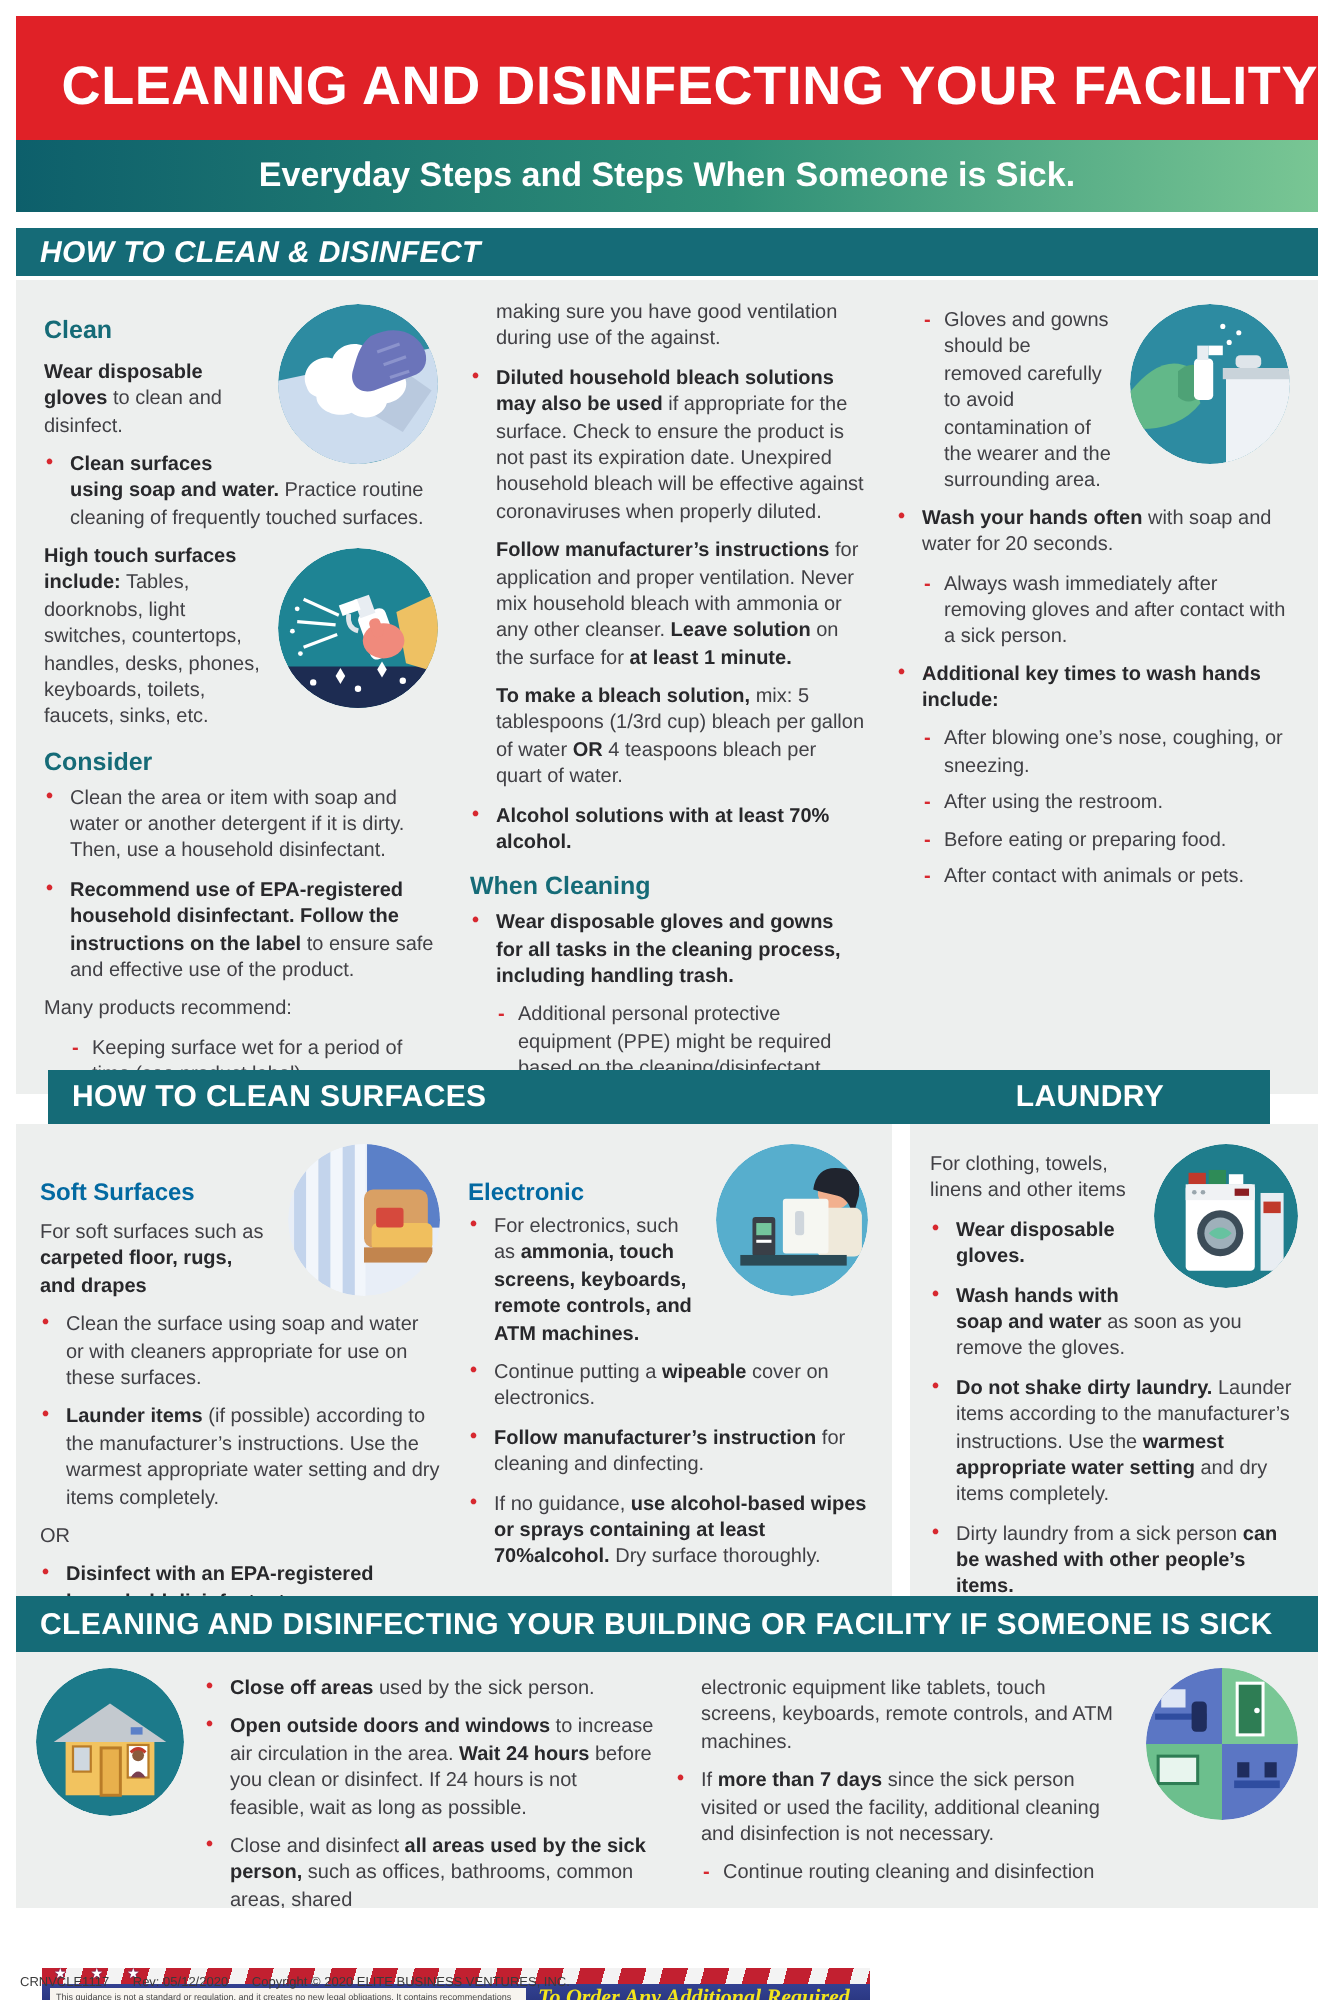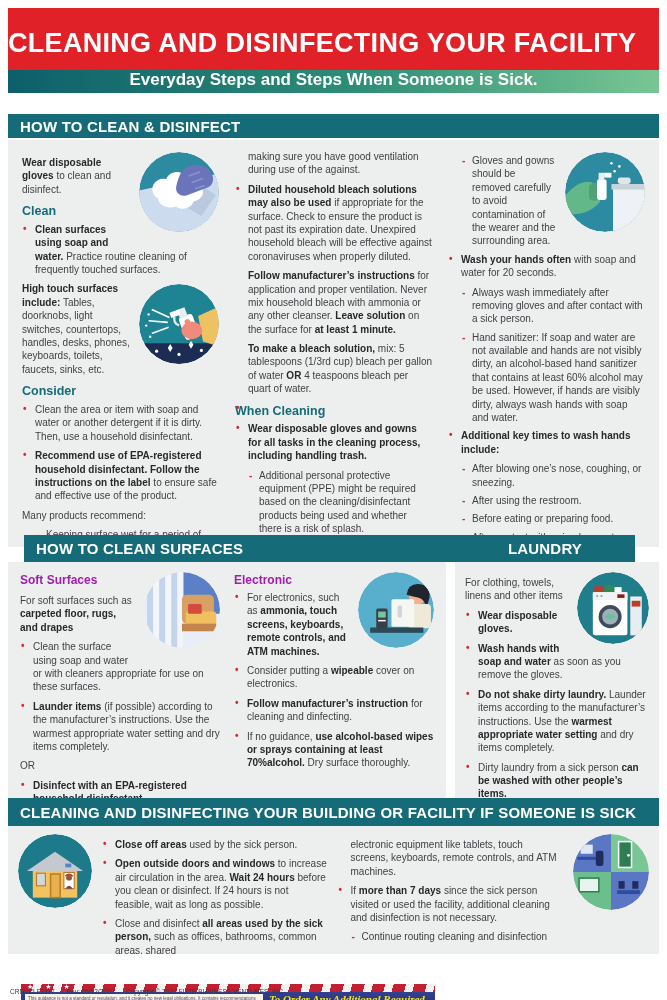--- a/index.html
+++ b/index.html
@@ -1,53 +1,53 @@
 <!DOCTYPE html>
 <html><head>
 <meta charset="utf-8">
 <style>
   html,body{margin:0;padding:0;background:#ffffff;}
   .page{position:relative;width:667px;height:1000px;background:#ffffff;overflow:hidden;
         font-family:"Liberation Sans",sans-serif;color:#414045;}
 
   
   .banner-red{position:absolute;left:8px;top:8px;width:651px;height:70px;background:#e02127;
-              display:flex;align-items:center;justify-content:flex-start;}
+              display:flex;align-items:center;justify-content:flex-end;}
   .banner-red .t{color:#ffffff;font-weight:700;font-size:27px;letter-spacing:0.3px;}
-  .banner-grad{position:absolute;left:8px;top:70px;width:651px;height:23px;
+  .banner-grad{position:absolute;left:8px;top:70px;width:651px;height:36px;
                background:linear-gradient(90deg,#0d5f6b 0%,#2f8f77 55%,#79c694 100%);
-               display:flex;align-items:flex-start;justify-content:center;}
+               display:flex;align-items:center;justify-content:center;}
   .banner-grad .t{color:#ffffff;font-weight:700;font-size:17px;}
 
   
   .sechdr{position:absolute;background:#156b77;color:#ffffff;font-weight:700;font-size:15px;
           display:flex;align-items:center;letter-spacing:0.2px;}
   .sechdr.pad{padding-left:12px;}
   .secbody{position:absolute;background:#edefee;overflow:hidden;font-size:10px;line-height:1.34;}
 
-  .sec1-header{left:8px;top:114px;width:639px;height:24px;}
+  .sec1-header{left:8px;top:114px;width:639px;height:24px;font-style:italic;}
   .sec1-body{left:8px;top:140px;width:623px;height:387px;padding:10px 14px;display:flex;gap:16px;}
   .sec1-body .col{flex:1;min-width:0;}
 
   .card-surf-header{left:24px;top:535px;width:426px;height:27px;}
   .card-surf-body{left:8px;top:562px;width:414px;height:226px;padding:8px 12px;display:flex;gap:14px;}
   .card-surf-body .col{flex:1;min-width:0;}
 
   .card-laun-header{left:455px;top:535px;width:180px;height:27px;justify-content:center;}
   .card-laun-body{left:455px;top:562px;width:184px;height:226px;padding:8px 10px;}
 
   .sec3-header{left:8px;top:798px;width:639px;height:28px;}
   .sec3-body{left:8px;top:826px;width:631px;height:112px;padding:8px 10px;display:flex;gap:10px;align-items:flex-start;}
   .sec3-body .col{flex:1;min-width:0;padding-top:4px;}
 
   
   .blk{margin:0 0 6px 0;}
   .bd{font-weight:700;color:#28282b;}
   .m-h{font-weight:700;color:#156b77;font-size:12.5px;margin:7px 0 3px;}
-  .navy .m-h{color:#a21caf;font-size:12px;margin-top:2px;}
+  .navy .m-h{color:#0369a1;font-size:12px;margin-top:18px;}
   .m-p{margin:6px 0;}
   .m-b{position:relative;padding-left:13px;}
   .m-b>.mark{position:absolute;left:1px;top:-1px;color:#d7282f;font-weight:700;}
   .m-d{position:relative;padding-left:24px;margin:4px 0 5px;}
   .m-d>.mark{position:absolute;left:14px;color:#d7282f;font-weight:700;}
   .m-c{padding-left:13px;}
 
   
   .icf{float:right;margin:2px 0 6px 8px;border-radius:50%;overflow:hidden;display:block;}
   .icfix{flex:0 0 auto;border-radius:50%;overflow:hidden;display:block;}
@@ -94,22 +94,22 @@
               <circle cx="50" cy="50" r="50" fill="#2d8ba1"></circle>
           <rect x="0" y="38" width="110" height="62" fill="#ccdcee" transform="rotate(-12 50 65)"></rect>
           <path d="M76 40 l20 14 -18 26 -24 -14 z" fill="#b9c9de"></path>
           <path d="M18 52c-5-11 6-21 16-18 4-10 18-12 24-4 10-4 20 2 18 12 8 6 4 18-8 20-2 8-14 12-22 6-10 4-22-2-22-10-4-2-5-3-6-6z" fill="#ffffff"></path>
           <path d="M58 20c16-8 30-2 34 10 2 7-1 13-8 15l-24 9c-9 3-16-4-13-13 3-11 5-16 11-21z" fill="#6b74ba"></path>
           <path d="M62 30l14-5 M66 38l14-5 M70 46l12-4" stroke="#8b93cc" stroke-width="2" fill="none"></path>
             </g>
           </svg>
       </span>
       <div>
+          <div class="blk m-h"><span>Clean</span></div>
           <div class="blk m-p"><span class="bd">Wear disposable gloves</span><span> to clean and disinfect.</span></div>
-          <div class="blk m-h"><span>Clean</span></div>
           <div class="blk m-b"><span class="mark">•</span><span class="bd">Clean surfaces using soap and water.</span><span> Practice routine cleaning of frequently touched surfaces.</span></div>
         </div>
       <span class="icf" style="width:80px;height:80px">
         <svg width="80" height="80" viewBox="0 0 100 100">
             <clipPath id="c2">
               <circle cx="50" cy="50" r="50"></circle>
             </clipPath>
           <g clip-path="url(#c2)">
               <circle cx="50" cy="50" r="50" fill="#1e8494"></circle>
           <path d="M0 74 h100 v26 h-100 z" fill="#1d2c52"></path>
@@ -146,21 +146,21 @@
           <div class="blk m-p"><span>Many products recommend:</span></div>
           <div class="blk m-d"><span class="mark">-</span><span>Keeping surface wet for a period of time (see product label)</span></div>
         </div>
     </div>
     <div class="col">
       <div>
           <div class="blk m-c"><span>making sure you have good ventilation during use of the against.</span></div>
           <div class="blk m-b"><span class="mark">•</span><span class="bd">Diluted household bleach solutions may also be used</span><span> if appropriate for the surface. Check to ensure the product is not past its expiration date. Unexpired household bleach will be effective against coronaviruses when properly diluted.</span></div>
           <div class="blk m-c"><span class="bd">Follow manufacturer’s instructions</span><span> for application and proper ventilation. Never mix household bleach with ammonia or any other cleanser. </span><span class="bd">Leave solution</span><span> on the surface for </span><span class="bd">at least 1 minute.</span></div>
           <div class="blk m-c"><span class="bd">To make a bleach solution,</span><span> mix: 5 tablespoons (1/3rd cup) bleach per gallon of water </span><span class="bd">OR</span><span> 4 teaspoons bleach per quart of water.</span></div>
-          <div class="blk m-b"><span class="mark">•</span></div>
+          <div class="blk m-b"><span class="mark">•</span><span class="bd">Alcohol solutions with at least 70% alcohol.</span></div>
           <div class="blk m-h"><span>When Cleaning</span></div>
           <div class="blk m-b"><span class="mark">•</span><span class="bd">Wear disposable gloves and gowns for all tasks in the cleaning process, including handling trash.</span></div>
           <div class="blk m-d"><span class="mark">-</span><span>Additional personal protective equipment (PPE) might be required based on the cleaning/disinfectant products being used and whether there is a risk of splash.</span></div>
         </div>
     </div>
     <div class="col">
       <span class="icf" style="width:80px;height:80px">
         <svg width="80" height="80" viewBox="0 0 100 100">
             <clipPath id="c3">
               <circle cx="50" cy="50" r="50"></circle>
@@ -180,21 +180,21 @@
           <circle cx="62" cy="24" r="1.6" fill="#fff"></circle>
               <circle cx="68" cy="18" r="1.6" fill="#fff"></circle>
               <circle cx="58" cy="14" r="1.6" fill="#fff"></circle>
             </g>
           </svg>
       </span>
       <div>
           <div class="blk m-d"><span class="mark">-</span><span>Gloves and gowns should be removed carefully to avoid contamination of the wearer and the surrounding area.</span></div>
           <div class="blk m-b"><span class="mark">•</span><span class="bd">Wash your hands often</span><span> with soap and water for 20 seconds.</span></div>
           <div class="blk m-d"><span class="mark">-</span><span>Always wash immediately after removing gloves and after contact with a sick person.</span></div>
-          <div class="blk m-d"><span class="mark">-</span><span>Hand sanitizer: If soap and water are not available and hands are not visibly dirty, an alcohol-based hand sanitizer that contains at least 60% alcohol may be used. However, if hands are visibly dirty, always wash hands with soap and water.</span></div>
+          <div class="blk m-d"><span class="mark">-</span></div>
           <div class="blk m-b"><span class="mark">•</span><span class="bd">Additional key times to wash hands include:</span></div>
           <div class="blk m-d"><span class="mark">-</span><span>After blowing one’s nose, coughing, or sneezing.</span></div>
           <div class="blk m-d"><span class="mark">-</span><span>After using the restroom.</span></div>
           <div class="blk m-d"><span class="mark">-</span><span>Before eating or preparing food.</span></div>
           <div class="blk m-d"><span class="mark">-</span><span>After contact with animals or pets.</span></div>
         </div>
     </div>
   </div>
 
   <div class="sechdr pad card-surf-header">
@@ -250,21 +250,21 @@
           <rect x="24" y="48" width="15" height="26" rx="2" fill="#3a3f47"></rect>
           <rect x="26.5" y="52" width="10" height="8" fill="#74c69d"></rect>
           <rect x="26.5" y="63" width="10" height="2" fill="#ffffff"></rect>
           <rect x="16" y="73" width="70" height="7" fill="#2b4a55"></rect>
             </g>
           </svg>
       </span>
       <div>
           <div class="blk m-h"><span>Electronic</span></div>
           <div class="blk m-b"><span class="mark">•</span><span>For electronics, such as </span><span class="bd">ammonia, touch screens, keyboards, remote controls, and ATM machines.</span></div>
-          <div class="blk m-b"><span class="mark">•</span><span>Consider putting a </span><span class="bd">wipeable</span><span> cover on electronics.</span></div>
+          <div class="blk m-b"><span class="mark">•</span><span>Continue putting a </span><span class="bd">wipeable</span><span> cover on electronics.</span></div>
           <div class="blk m-b"><span class="mark">•</span><span class="bd">Follow manufacturer’s instruction</span><span> for cleaning and dinfecting.</span></div>
           <div class="blk m-b"><span class="mark">•</span><span>If no guidance, </span><span class="bd">use alcohol-based wipes or sprays containing at least 70%alcohol.</span><span> Dry surface thoroughly.</span></div>
         </div>
     </div>
   </div>
 
   <div class="sechdr card-laun-header">
     <span>LAUNDRY</span>
   </div>
   <div class="secbody card-laun-body">

